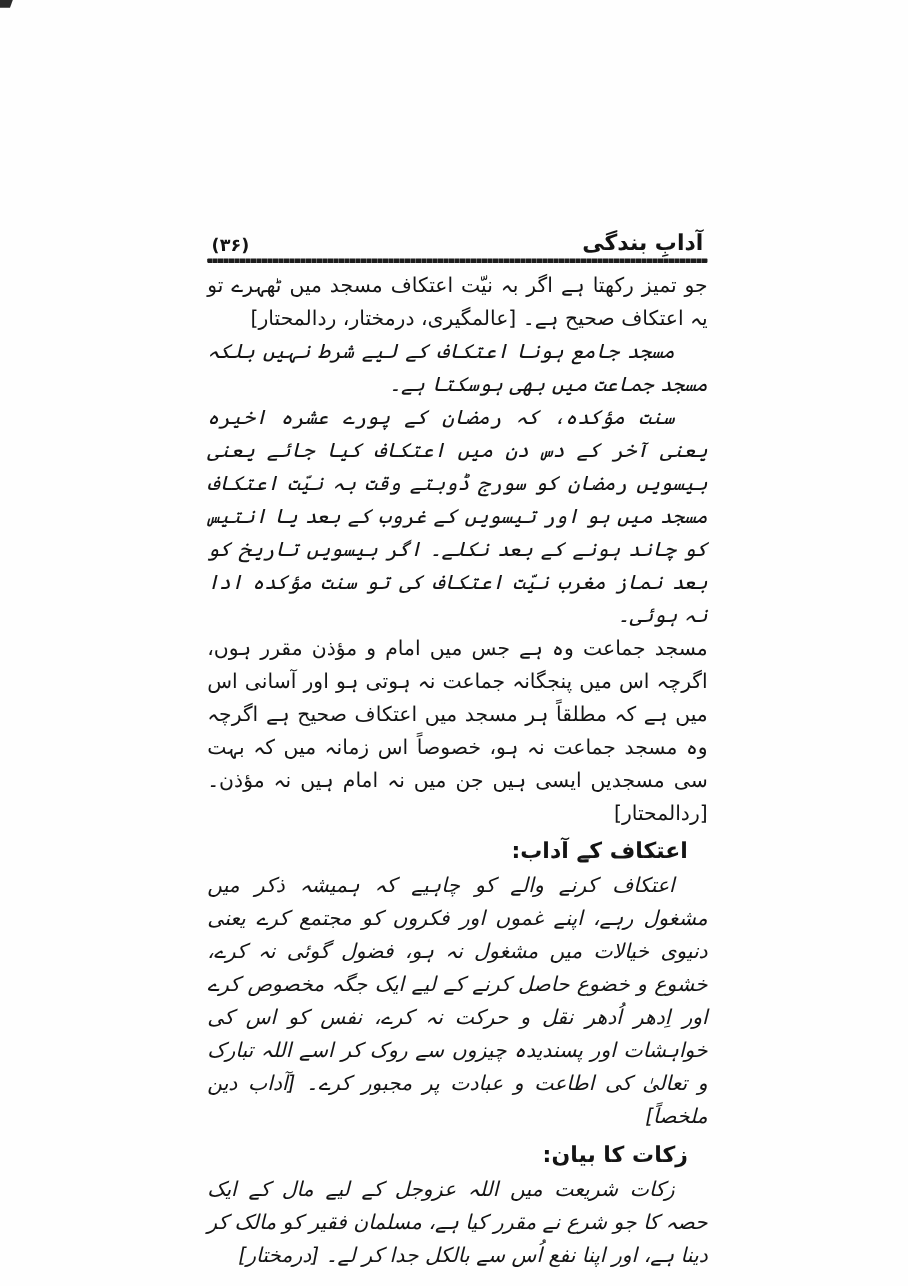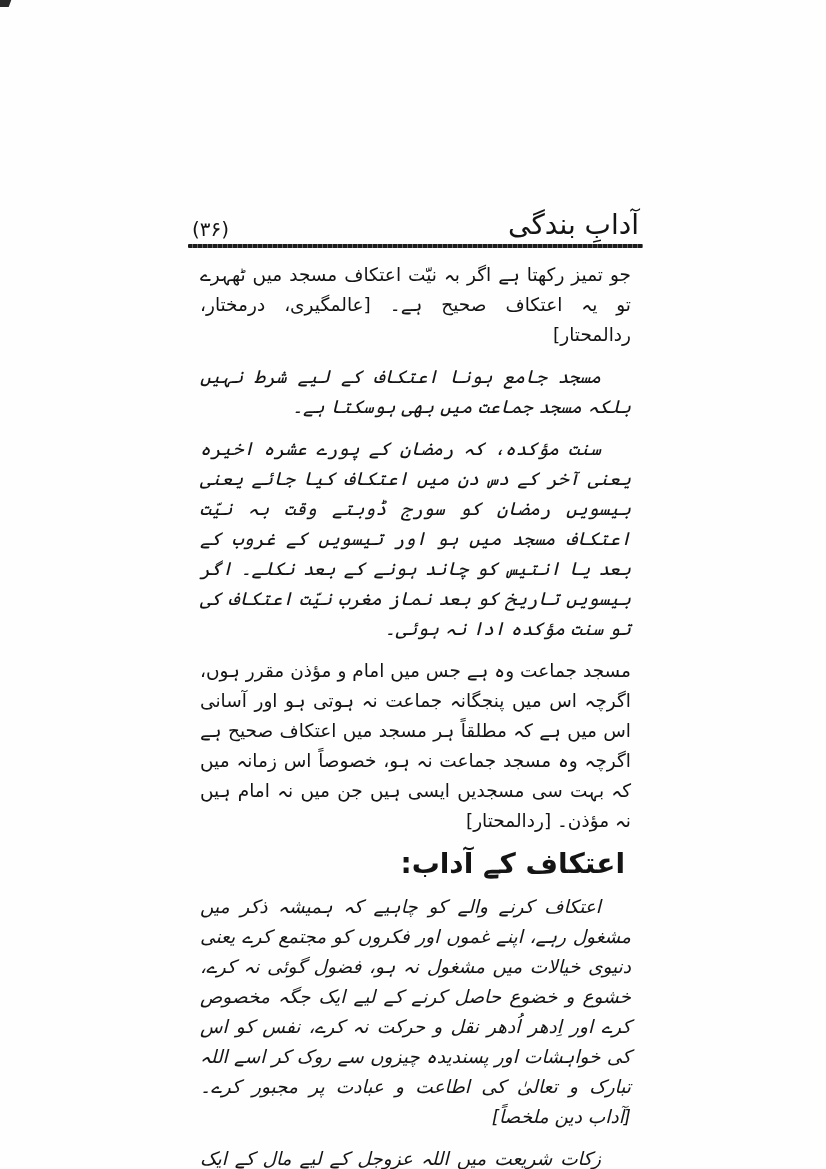--- a/index.html
+++ b/index.html
@@ -33,51 +33,51 @@
     direction: rtl;
   }
   .header-row {
     display: flex;
     flex-direction: row;
     justify-content: space-between;
     align-items: flex-end;
     padding: 0 4px 3px 4px;
   }
   .book-title {
-    font-size: 28px;
-    font-weight: normal;
+    font-size: 20px;
+    font-weight: bold;
     letter-spacing: 0.5px;
   }
   .page-number {
-    font-size: 20px;
-    font-weight: normal;
+    font-size: 16px;
+    font-weight: bold;
     direction: ltr;
   }
   .rule {
     height: 4px;
     width: 100%;
     background: repeating-linear-gradient(90deg, #1c1c1c 0 4px, #6a6a6a 4px 5px);
     border-radius: 1px;
   }
   .rule.top-rule { margin-bottom: 6px; }
   .body-text {
     font-size: 18.5px;
     line-height: 30px;
     text-align: justify;
     text-justify: inter-word;
   }
   .para {
-    margin: 12px;
+    margin: 0;
   }
   .para.indent {
     text-indent: 30px;
     font-style: italic;
   }
   .heading {
-    font-size: 28px;
+    font-size: 20px;
     font-weight: bold;
     padding-right: 18px;
     margin: 2px 0 2px 0;
     line-height: 32px;
   }
 </style>
 </head>
 <body>
 
 <div class="page">
@@ -96,19 +96,20 @@
     <div class="body-text">
       <p class="para">جو تمیز رکھتا ہے اگر بہ نیّت اعتکاف مسجد میں ٹھہرے تو یہ اعتکاف صحیح ہے۔ [عالمگیری، درمختار، ردالمحتار]</p>
       <p class="para indent">مسجد جامع ہونا اعتکاف کے لیے شرط نہیں بلکہ مسجد جماعت میں بھی ہوسکتا ہے۔</p>
       <p class="para indent">سنت مؤکدہ، کہ رمضان کے پورے عشرہ اخیرہ یعنی آخر کے دس دن میں اعتکاف کیا جائے یعنی بیسویں رمضان کو سورج ڈوبتے وقت بہ نیّت اعتکاف مسجد میں ہو اور تیسویں کے غروب کے بعد یا انتیس کو چاند ہونے کے بعد نکلے۔ اگر بیسویں تاریخ کو بعد نماز مغرب نیّت اعتکاف کی تو سنت مؤکدہ ادا نہ ہوئی۔</p>
       <p class="para">مسجد جماعت وہ ہے جس میں امام و مؤذن مقرر ہوں، اگرچہ اس میں پنجگانہ جماعت نہ ہوتی ہو اور آسانی اس میں ہے کہ مطلقاً ہر مسجد میں اعتکاف صحیح ہے اگرچہ وہ مسجد جماعت نہ ہو، خصوصاً اس زمانہ میں کہ بہت سی مسجدیں ایسی ہیں جن میں نہ امام ہیں نہ مؤذن۔ [ردالمحتار]</p>
 
       <h2 class="heading">اعتکاف کے آداب:</h2>
 
       <p class="para indent">اعتکاف کرنے والے کو چاہیے کہ ہمیشہ ذکر میں مشغول رہے، اپنے غموں اور فکروں کو مجتمع کرے یعنی دنیوی خیالات میں مشغول نہ ہو، فضول گوئی نہ کرے، خشوع و خضوع حاصل کرنے کے لیے ایک جگہ مخصوص کرے اور اِدھر اُدھر نقل و حرکت نہ کرے، نفس کو اس کی خواہشات اور پسندیدہ چیزوں سے روک کر اسے اللہ تبارک و تعالیٰ کی اطاعت و عبادت پر مجبور کرے۔ [آداب دین ملخصاً]</p>
 
+      <h2 class="heading">زکات کا بیان:</h2>
 
       <p class="para indent">زکات شریعت میں اللہ عزوجل کے لیے مال کے ایک حصہ کا جو شرع نے مقرر کیا ہے، مسلمان فقیر کو مالک کر دینا ہے، اور اپنا نفع اُس سے بالکل جدا کر لے۔ [درمختار]</p>
 
     </div>
 
   </div>
 </div>
 
 </body></html>

